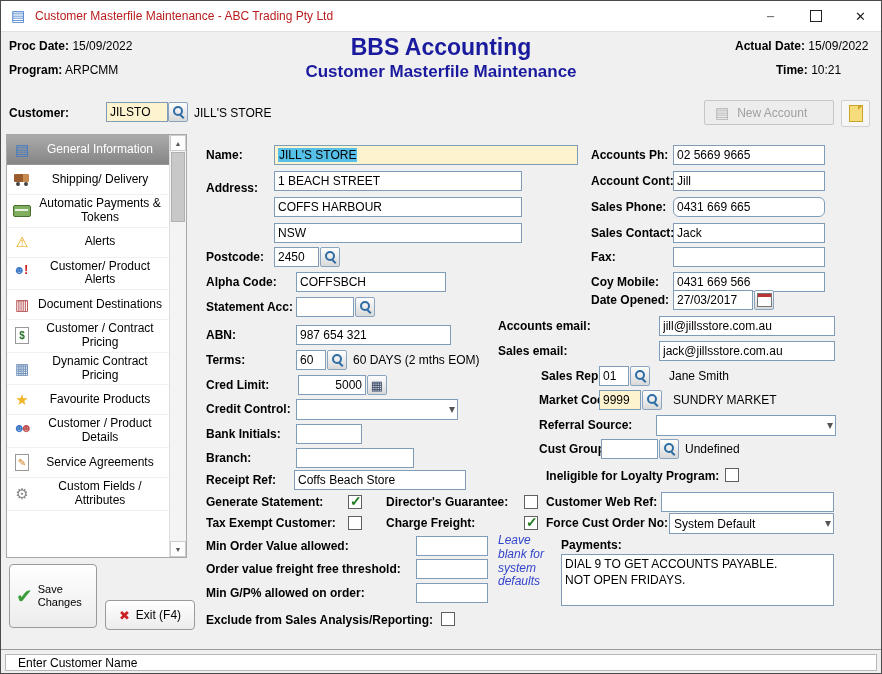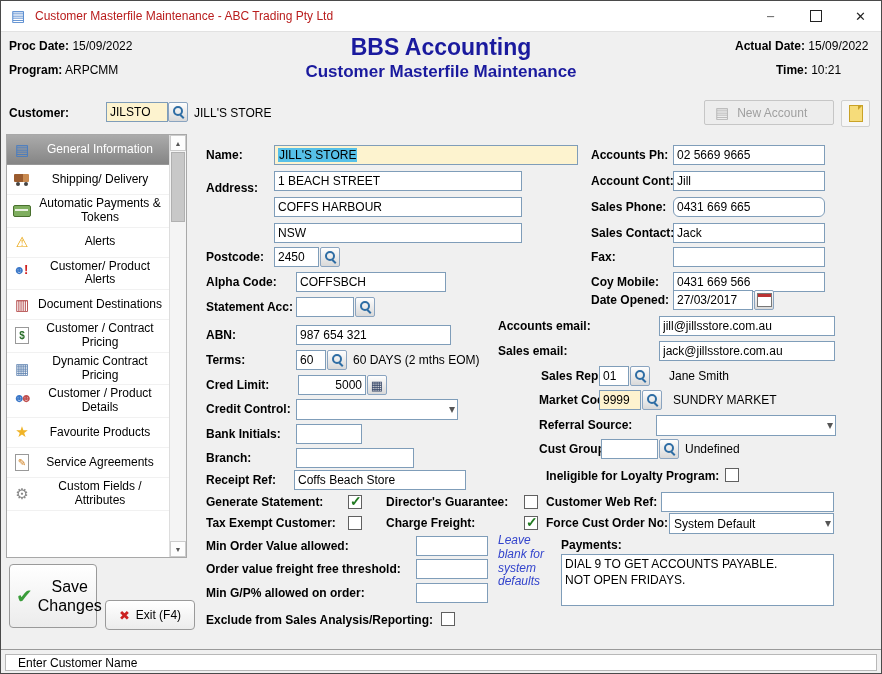--- a/index.html
+++ b/index.html
@@ -83,21 +83,21 @@
   .sbar{position:absolute;right:0;top:0;width:17px;height:100%;background:#f4f4f4;border-left:1px solid #ddd;box-sizing:border-box;}
   .sbtn{position:absolute;left:0;width:16px;height:16px;background:#fdfdfd;border:1px solid #ccc;box-sizing:border-box;
         display:flex;align-items:center;justify-content:center;color:#555;font-size:7px;cursor:pointer;}
   .i-up::after{content:"▲";}
   .i-down::after{content:"▼";}
   .sthumb{position:absolute;left:1px;top:17px;width:14px;height:70px;background:#c8c8c8;border:1px solid #b0b0b0;box-sizing:border-box;cursor:pointer;}
   
   .btn-save{position:absolute;left:8px;top:563px;width:88px;height:64px;background:linear-gradient(#ffffff,#ececec);
        border:1px solid #9a9a9a;border-radius:4px;display:flex;align-items:center;gap:5px;padding:0 6px;box-sizing:border-box;cursor:pointer;}
   .i-check::after{content:"✔";color:#3a9d3a;font-size:20px;}
-  .btn-save .blabel{font-size:16px;line-height:1.2;text-align:center;flex:1;}
+  .btn-save .blabel{font-size:11px;line-height:1.2;flex:1;}
   .btn-exit{position:absolute;left:104px;top:599px;width:88px;height:28px;background:linear-gradient(#ffffff,#ececec);
        border:1px solid #9a9a9a;border-radius:4px;display:flex;align-items:center;justify-content:center;gap:6px;cursor:pointer;}
   .i-cross::after{content:"✖";color:#cc2222;font-size:13px;}
   
   .statusbar{position:absolute;left:0;top:648px;width:100%;height:26px;background:#f0f0f0;border-top:1px solid #9a9a9a;box-sizing:border-box;}
   .statusinner{position:absolute;left:4px;right:4px;top:4px;bottom:4px;background:#fff;border:1px solid #b8b8b8;
        display:flex;align-items:center;padding-left:12px;box-sizing:border-box;}
 </style>
 </head>
 <body>
@@ -187,28 +187,28 @@
         <span class="si">
             <span class="i-docdollar"></span>
           </span>
         <span class="silabel">Customer / Contract Pricing</span>
       </div>
       <div class="sitem">
         <span class="si i-grid"></span>
         <span class="silabel">Dynamic Contract Pricing</span>
       </div>
       <div class="sitem">
-        <span class="si">
-            <span class="i-people"></span>
-          </span>
-        <span class="silabel">Customer / Product Details</span>
-      </div>
-      <div class="sitem">
         <span class="si i-star"></span>
         <span class="silabel">Favourite Products</span>
+      </div>
+      <div class="sitem">
+        <span class="si">
+            <span class="i-people"></span>
+          </span>
+        <span class="silabel">Customer / Product Details</span>
       </div>
       <div class="sitem">
         <span class="si">
             <span class="i-docpen"></span>
           </span>
         <span class="silabel">Service Agreements</span>
       </div>
       <div class="sitem">
         <span class="si i-gear"></span>
         <span class="silabel">Custom Fields / Attributes</span>

